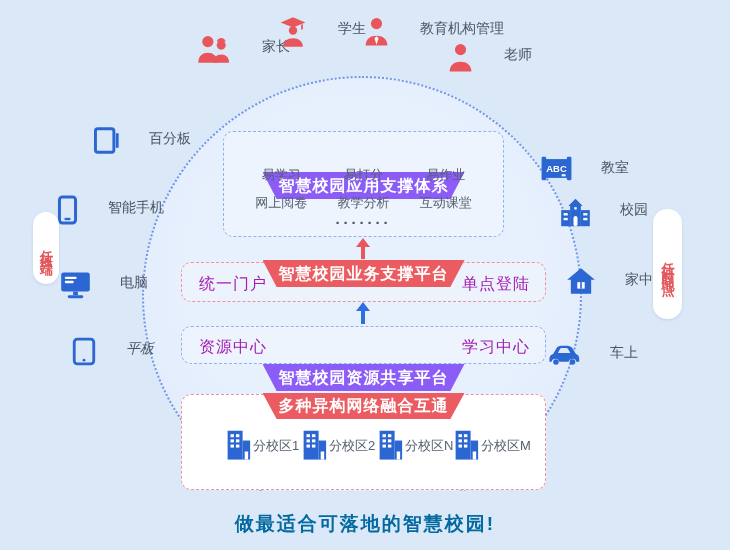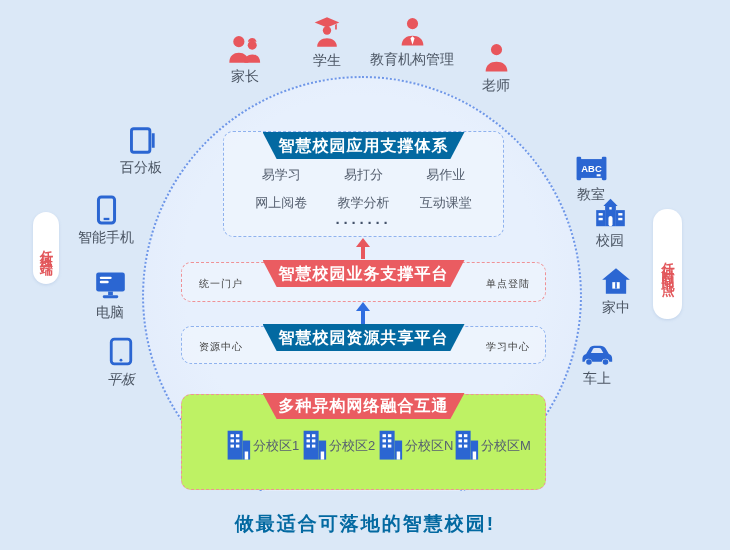--- a/index.html
+++ b/index.html
@@ -27,71 +27,71 @@
   .red-dash   { border:1px dashed #ef9296; background:rgba(255,255,255,0.22); }
 
   
   .banner {
     position:absolute; left:50%; transform:translateX(-50%);
     width:202px; height:27px; line-height:27px;
     color:#fff; font-weight:bold; font-size:16px; letter-spacing:1px;
     text-align:center;
     clip-path: polygon(0 0, 100% 0, 93% 100%, 7% 100%);
   }
-  .banner.blue { background:#0369a1; }
+  .banner.blue { background:#8b5cf6;margin-top:40px; }
   .banner.red  { background:#ea5c61; }
 
   
   .app-box { left:223px; top:131px; width:281px; height:106px; }
   .app-items {
     position:absolute; left:0; top:34px; width:100%;
     display:grid; grid-template-columns:1fr 1fr 1fr;
     row-gap:10px; justify-items:center; padding:0 16px;
     font-size:13px; color:#566070;
   }
   .app-dots {
     position:absolute; left:0; top:86px; width:100%; text-align:center;
     color:#44536b; font-weight:bold; font-size:15px; letter-spacing:3px; line-height:10px;
   }
 
   
   .biz-box { left:181px; top:262px; width:365px; height:40px; }
   .res-box { left:181px; top:326px; width:365px; height:38px; }
   .side-label {
     position:absolute; top:50%; transform:translateY(-38%);
-    font-size:10px; color:#404040; letter-spacing:1px;
+    font-size:16px; color:#a21caf; letter-spacing:1px;
   }
   .side-label.l { left:17px; }
   .side-label.r { right:15px;text-align:right; }
   .biz-box .banner, .res-box .banner { top:-3px; }
 
   
   .arrow { position:absolute; width:14px; }
   .arrow .head { width:0; height:0; margin:0 auto;
     border-left:7px solid transparent; border-right:7px solid transparent; }
   .arrow .stem { width:4px; margin:0 auto; }
   .arrow.red .head { border-bottom:9px solid #e8575d; }
   .arrow.red .stem { height:12px; background:#e8575d; }
   .arrow.blue .head { border-bottom:9px solid #2f6de0; }
   .arrow.blue .stem { height:13px; background:#2f6de0; }
   .arrow-1 { left:356px; top:238px; }
   .arrow-2 { left:356px; top:302px; }
 
   
-  .net-box { left:181px; top:394px; width:365px; height:96px; background:#bef264; }
+  .net-box { left:181px; top:394px; width:365px; height:96px; background:#ffffff; }
   .net-box .banner { top:-2px; height:26px; line-height:26px; }
   .campus-row {
     position:absolute; left:0; top:32px; width:100%;
     display:flex; justify-content:center; gap:23px;
   }
   .campus { width:53px; display:flex; flex-direction:row; align-items:center; }
   .campus .lbl { margin-top:3px; font-size:13px; color:#566070; white-space:nowrap; }
 
   
-  .node { position:absolute; width:100px; display:flex; flex-direction:column; align-items:center; }
+  .node { position:absolute; width:100px; display:flex; flex-direction:row; align-items:flex-start;gap:29px; }
   .node .lbl { margin-top:4px; font-size:14px; color:#4b5563; white-space:nowrap; }
 
   
   .pill {
     position:absolute; background:#fff; border-radius:14px;
     color:#e2575b; font-size:13px; font-weight:bold;
     writing-mode:vertical-rl; text-orientation:upright;
     letter-spacing:4px; text-align:center;
     display:flex; align-items:center; justify-content:center;
     box-shadow:0 1px 3px rgba(120,150,200,0.25);

